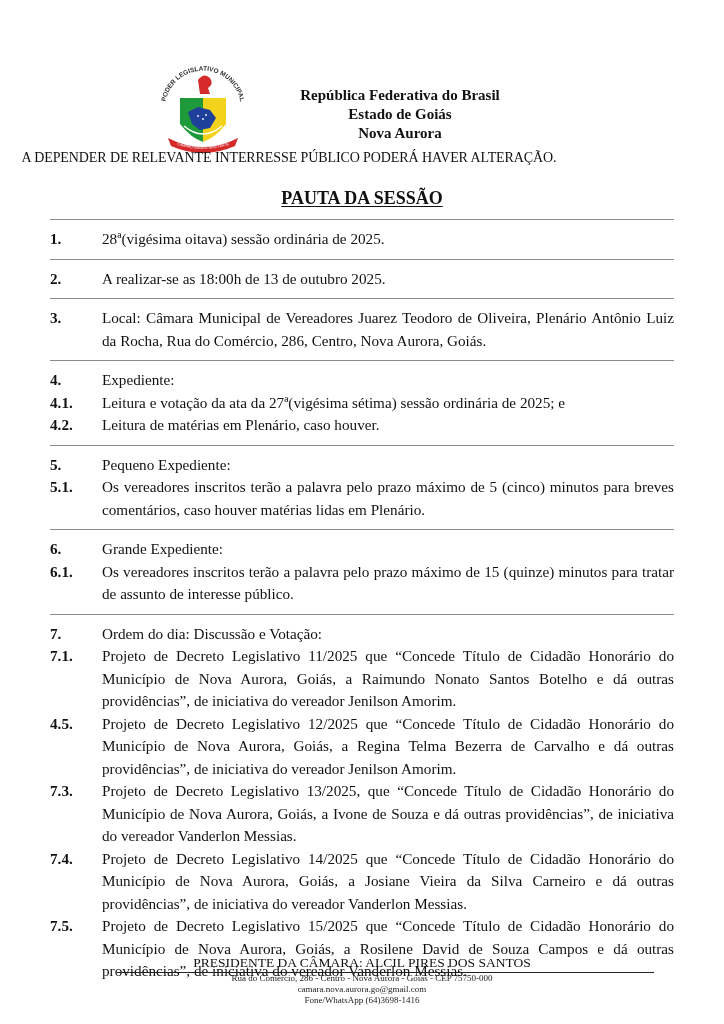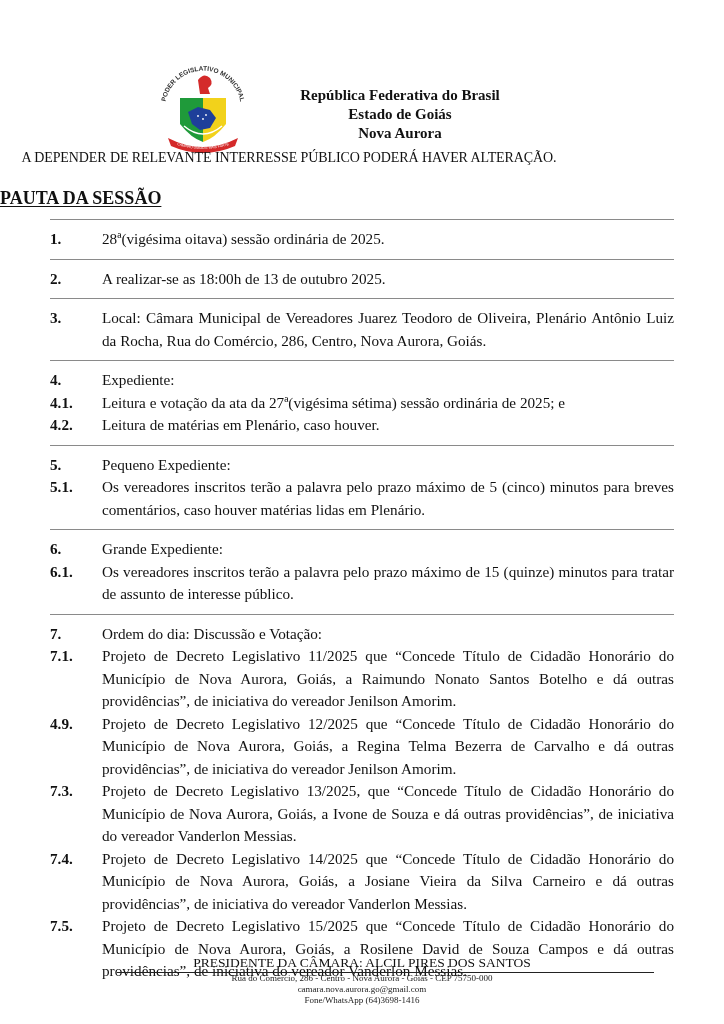--- a/index.html
+++ b/index.html
@@ -6,21 +6,21 @@
   body {
     width: 724px; height: 1024px; position: relative; overflow: hidden;
     font-family: "Liberation Serif", serif; color: #111;
   }
   .header { position: absolute; top: 66px; left: 0; width: 724px; height: 80px; }
   .crest { position: absolute; left: 158px; top: 0px; width: 90px; height: 92px; }
   .header-text { position: absolute; left: 270px; top: 20px; width: 260px; text-align: center;
     font-weight: bold; font-size: 15px; line-height: 19px; }
   .notice { position: absolute; top: 150px; left: 0; width: 578px; text-align: center;
     font-size: 14px; letter-spacing: -0.1px; }
-  .title { position: absolute; top: 188px; left: 0; width: 724px; 
+  .title { position: absolute; top: 188px; left: 0; width: 724px; text-align: center;
     font-size: 18px; font-weight: bold; text-decoration: underline; text-underline-offset: 2px; }
   .agenda { position: absolute; top: 219px; left: 50px; width: 624px; }
   .section { border-top: 1px solid #8a8a8a; padding-top: 8px; padding-bottom: 8px; }
   .row { display: flex; font-size: 15.2px; line-height: 22.5px; }
   .num { width: 36px; flex: 0 0 36px; font-weight: bold; }
   .txt { flex: 1; text-align: justify; margin-left: 16px; }
   .footer { position: absolute; top: 955px; left: 0; width: 724px; }
   .president { text-align: center; font-size: 13.5px; line-height: 16px; }
   .footer-line { margin: 1px auto 0 auto; width: 537px; border-top: 1px solid #222; margin-left: 117px; }
   .contact { text-align: center; font-size: 9px; line-height: 11px; color: #222; }
@@ -116,21 +116,21 @@
     <div class="section">
       <div class="row">
         <span class="num">7.</span>
         <span class="txt">Ordem do dia: Discussão e Votação:</span>
       </div>
       <div class="row">
         <span class="num">7.1.</span>
         <span class="txt">Projeto de Decreto Legislativo 11/2025 que “Concede Título de Cidadão Honorário do Município de Nova Aurora, Goiás, a Raimundo Nonato Santos Botelho e dá outras providências”, de iniciativa do vereador Jenilson Amorim.</span>
       </div>
       <div class="row">
-        <span class="num">4.9.</span>
+        <span class="num">4.5.</span>
         <span class="txt">Projeto de Decreto Legislativo 12/2025 que “Concede Título de Cidadão Honorário do Município de Nova Aurora, Goiás, a Regina Telma Bezerra de Carvalho e dá outras providências”, de iniciativa do vereador Jenilson Amorim.</span>
       </div>
       <div class="row">
         <span class="num">7.3.</span>
         <span class="txt">Projeto de Decreto Legislativo 13/2025, que “Concede Título de Cidadão Honorário do Município de Nova Aurora, Goiás, a Ivone de Souza e dá outras providências”, de iniciativa do vereador Vanderlon Messias.</span>
       </div>
       <div class="row">
         <span class="num">7.4.</span>
         <span class="txt">Projeto de Decreto Legislativo 14/2025 que “Concede Título de Cidadão Honorário do Município de Nova Aurora, Goiás, a Josiane Vieira da Silva Carneiro e dá outras providências”, de iniciativa do vereador Vanderlon Messias.</span>
       </div>

